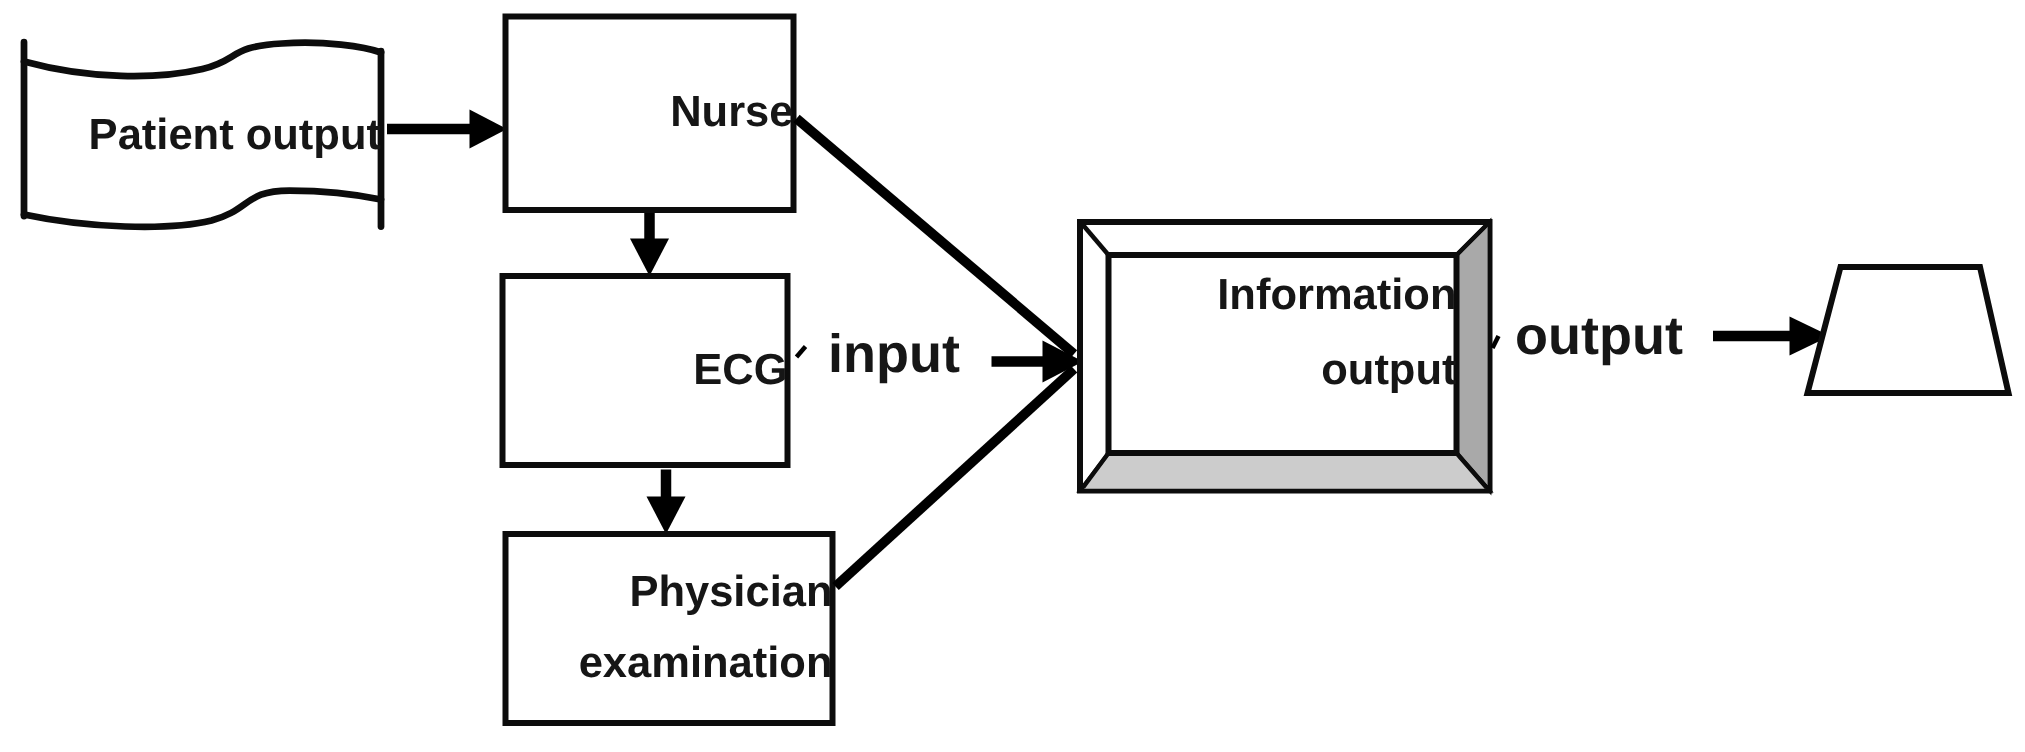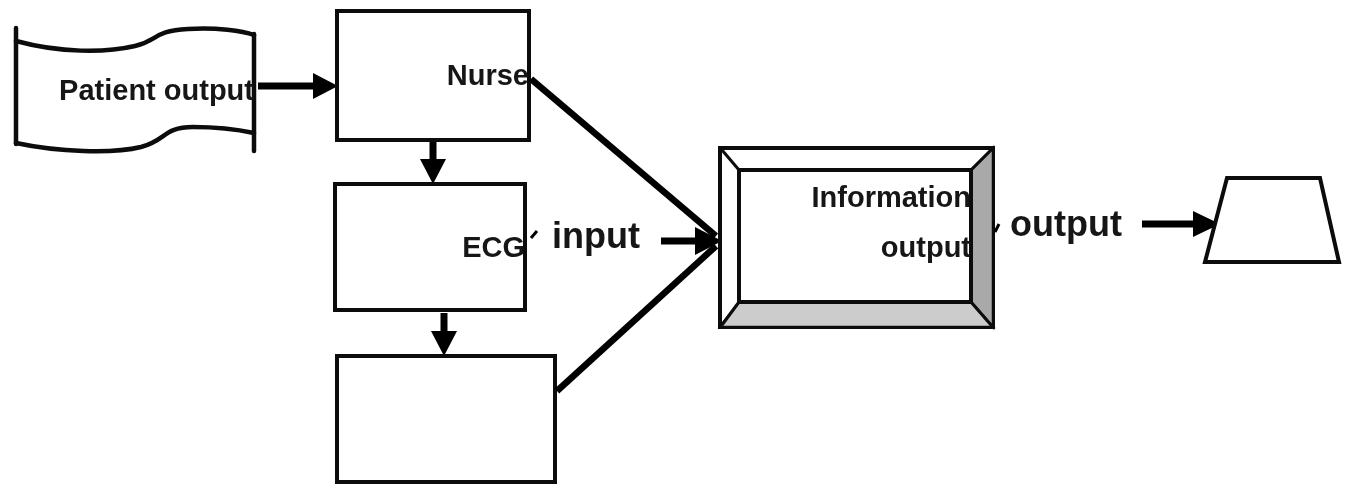--- a/index.html
+++ b/index.html
@@ -112,20 +112,24 @@
   </div>
 
   <div class="label" style="left:337px; top:11px; width:192px; height:129px;">
     <span>Nurse</span>
   </div>
 
   <div class="label" style="left:335px; top:184px; width:190px; height:126px;">
     <span>ECG</span>
   </div>
 
+  <div class="label" style="left:337px; top:356px; width:218px; height:126px;">
+    <span>Physician</span>
+    <span>examination</span>
+  </div>
 
   <div class="label small" style="left:548px; top:218px; width:92px; height:36px;">
     <span>input</span>
   </div>
 
   <div class="label wide" style="left:739px; top:172px; width:232px; height:100px;">
     <span>Information</span>
     <span>output</span>
   </div>
 

